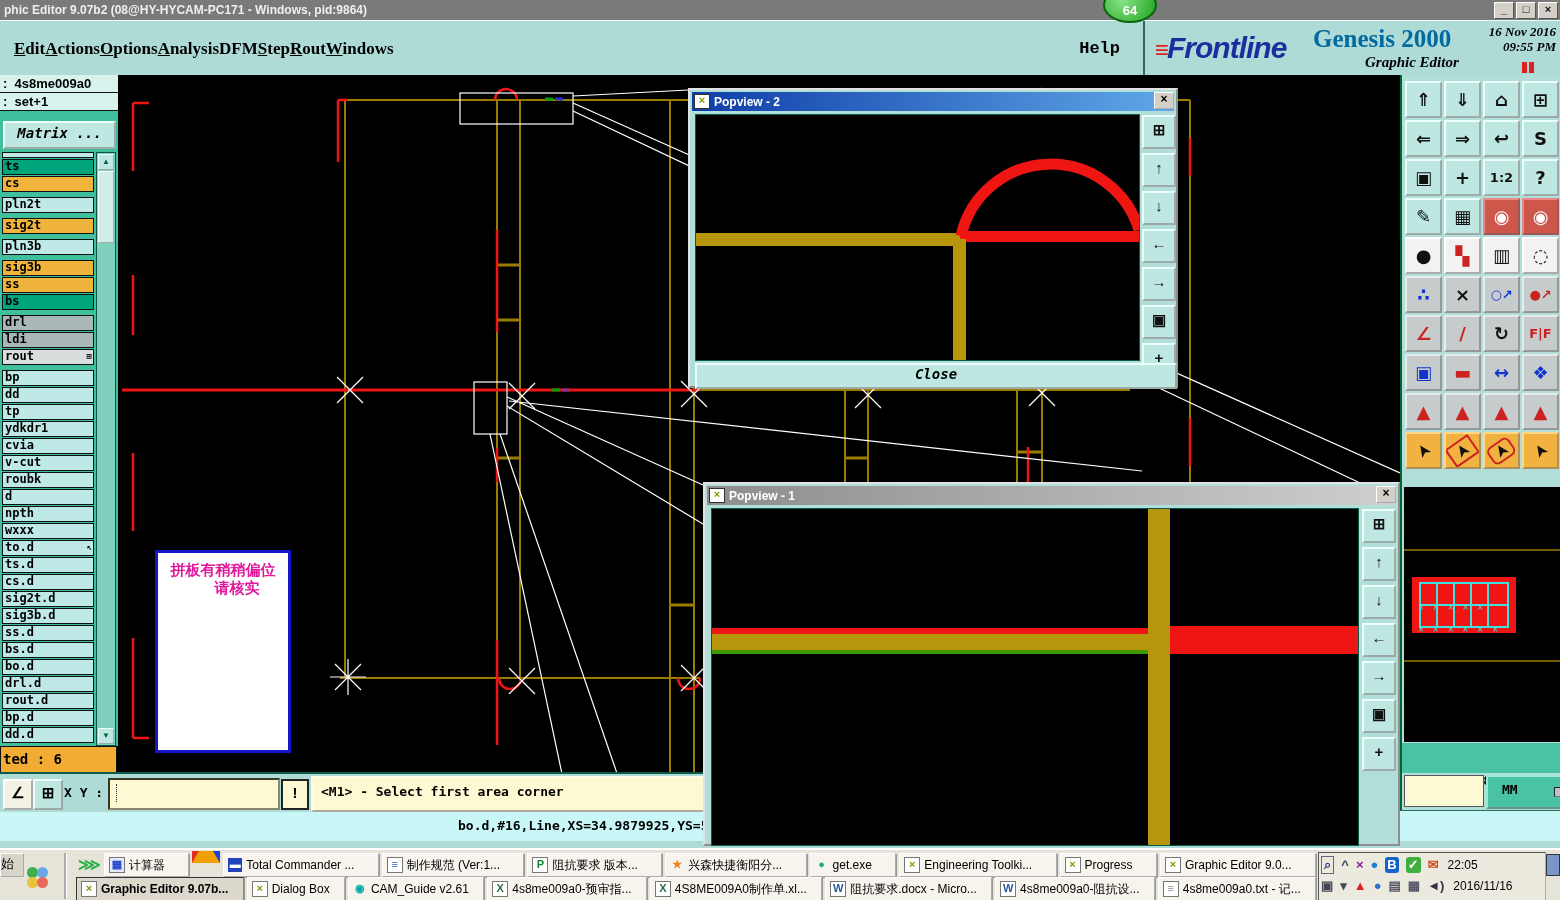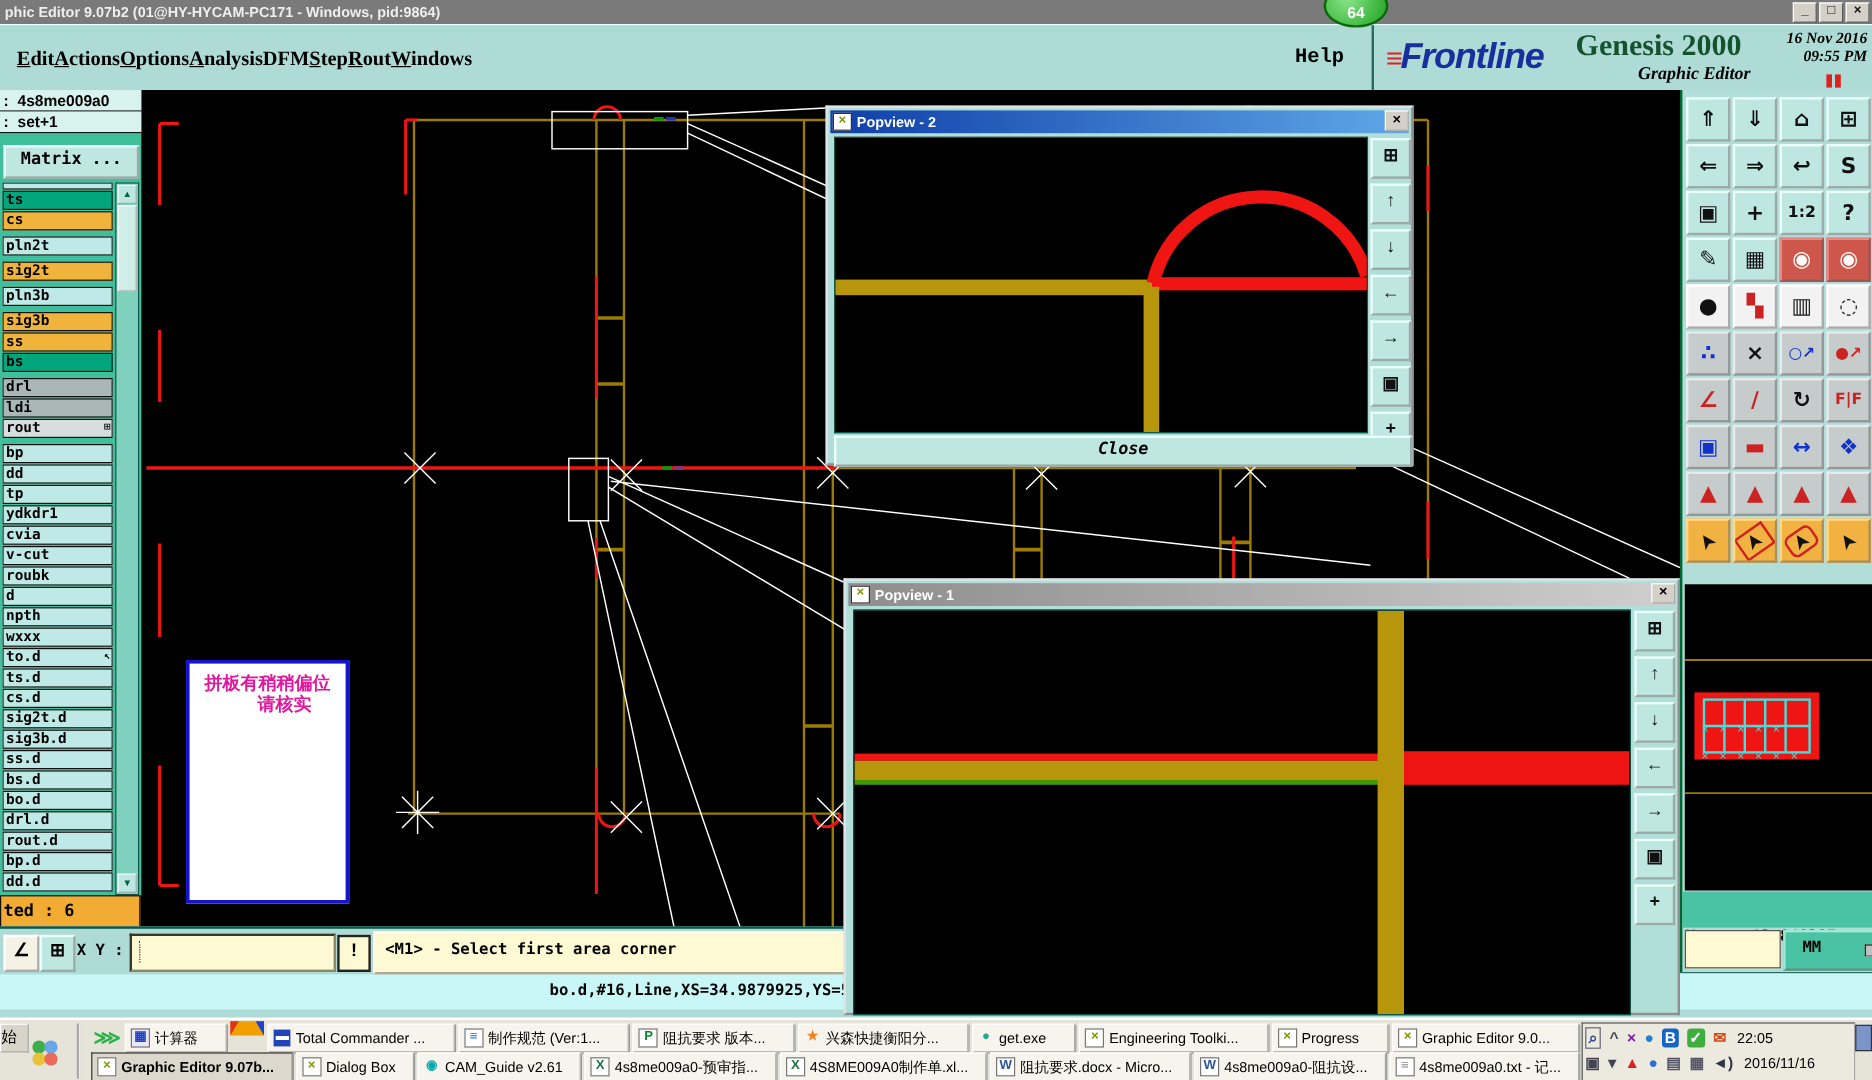--- a/index.html
+++ b/index.html
@@ -24,34 +24,34 @@
     border-top:1px solid #e6fffa;border-bottom:2px solid #2a6a60;}
   #menu-items{position:absolute;left:14px;top:0;height:55px;display:flex;align-items:center;}
   .menu-item{font-family:"Liberation Serif",serif;font-weight:bold;font-size:17px;color:#000;cursor:default;}
   #help-item{position:absolute;right:440px;top:0;height:55px;display:flex;align-items:center;
     font-family:Liberation Mono, monospace;font-weight:bold;font-size:17px;}
   #brand{position:absolute;right:0;top:0;width:415px;height:55px;border-left:2px solid #2a6a60;}
   #brand .logo{position:absolute;left:10px;top:10px;font-size:30px;font-weight:bold;font-style:italic;
     color:#1a2f9e;font-family:"Liberation Sans",sans-serif;letter-spacing:-1px;}
   #brand .speed{color:#e02020;font-size:24px;letter-spacing:-4px;margin-right:2px;}
   #brand .product{position:absolute;left:168px;top:4px;font-family:"Liberation Serif",serif;
-    font-weight:bold;font-size:25px;color:#14532d;}
+    font-weight:bold;font-size:25px;color:#0369a1;}
   #brand .datetime{position:absolute;right:4px;top:3px;text-align:right;font-family:"Liberation Serif",serif;
     font-weight:bold;font-style:italic;font-size:13px;line-height:15px;white-space:pre;}
   #brand .subtitle{position:absolute;left:220px;top:33px;font-family:"Liberation Serif",serif;
     font-weight:bold;font-style:italic;font-size:15px;}
   #brand .pause{position:absolute;right:26px;bottom:3px;width:12px;height:11px;
     background:linear-gradient(90deg,#e02020 40%,transparent 40%,transparent 60%,#e02020 60%);}
 
   
   #sidebar{left:0;top:75px;width:118px;height:671px;background:#3fbf9c;border-right:2px solid #000;}
   .side-row{height:17px;background:#d8f2ee;border-bottom:1px solid #111;color:#000;
     font-size:13px;font-weight:bold;line-height:17px;padding-left:3px;white-space:pre;}
   #matrix-btn{position:absolute;left:3px;top:46px;width:109px;height:24px;background:#bfe7e2;
-    border:2px outset #e8fffa;font-size:14px;font-weight:bold;text-align:center;line-height:20px;}
+    border:2px outset #e8fffa;font-size:14px;font-weight:bold;text-align:center;line-height:20px;font-style:italic;}
   #layer-list{position:absolute;left:2px;top:77px;width:92px;height:592px;overflow:hidden;}
   .lay-sliver{height:4px;background:#bfe9e6;border:1px solid #111;margin-bottom:1px;}
   .layer-row{height:14px;border:1px solid #111;margin-bottom:1px;font-size:12px;font-weight:bold;
     line-height:13px;padding-left:2px;color:#000;position:relative;}
   .layer-row.gap{margin-bottom:5px;}
   .lay-green{background:#00a57c;}
   .lay-orange{background:#f0b43c;}
   .lay-pale{background:#bfe9e6;}
   .lay-gray{background:#a9b7b7;}
   .lay-light{background:#d8dede;}
@@ -160,21 +160,21 @@
   .tray-ic{font-size:13px;font-weight:bold;line-height:16px;}
   #tray-clock,#tray-date{font-size:12px;color:#000;margin-left:2px;}
   #showdesk{position:absolute;right:0;top:4px;width:12px;height:20px;background:#7a96c8;border:1px solid #334;}
 
   svg{display:block;}
 </style>
 </head>
 <body>
 
 <div id="titlebar" class="abs">
-  <div class="ttext">phic Editor 9.07b2 (01@HY-HYCAM-PC171 - Windows, pid:9864)</div>
+  <div class="ttext">phic Editor 9.07b2 (08@HY-HYCAM-PC171 - Windows, pid:9864)</div>
   <div class="winbtns">
     <div class="winbtn">_</div>
     <div class="winbtn">□</div>
     <div class="winbtn">×</div>
   </div>
 </div>
 <div id="cpu-badge" class="abs">64</div>
 
 <div id="menubar" class="abs">
   <div id="menu-items">

